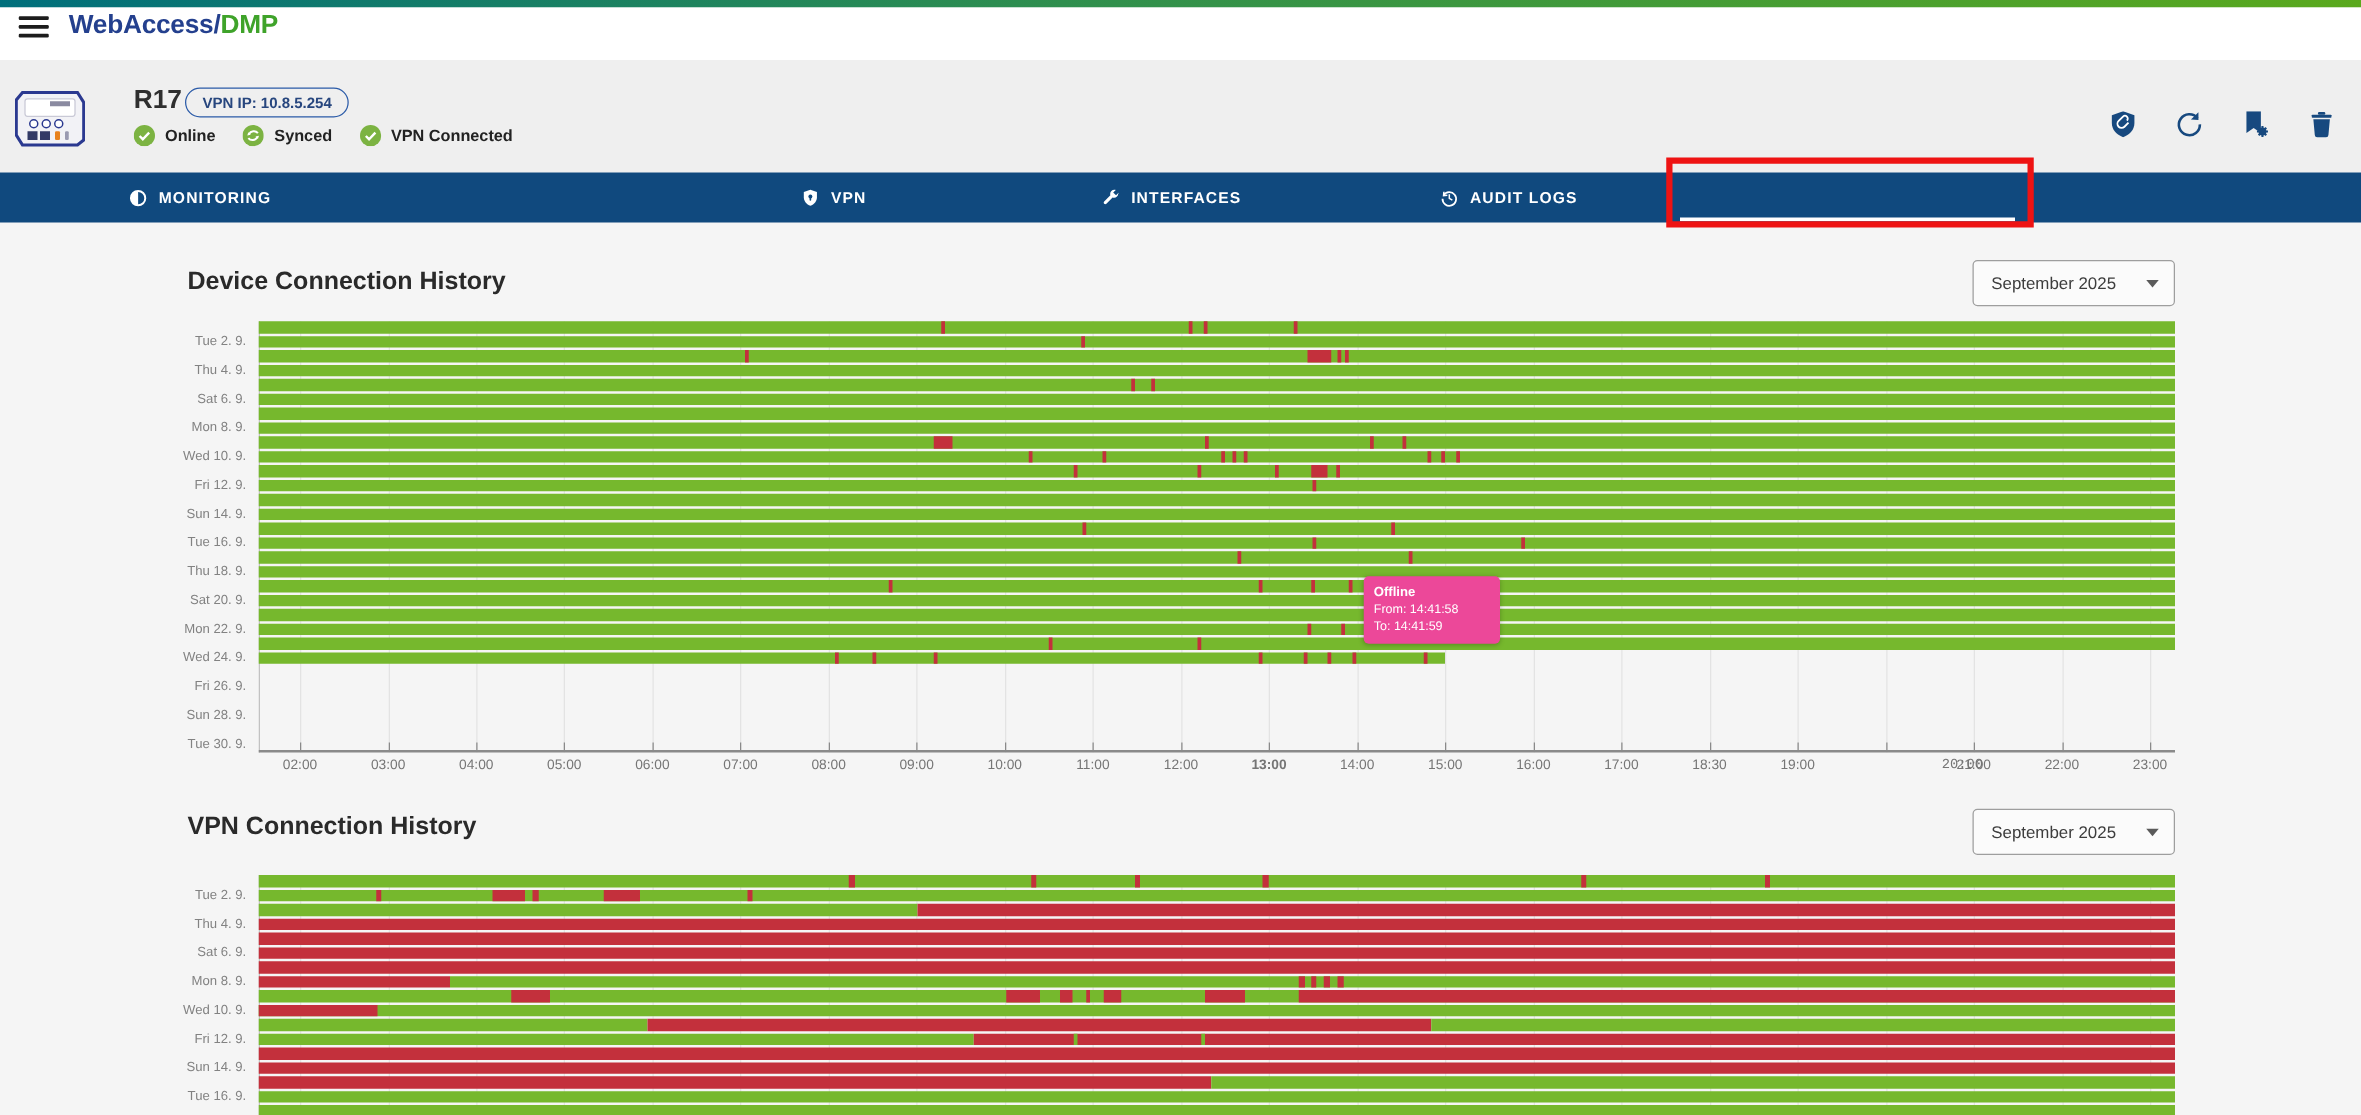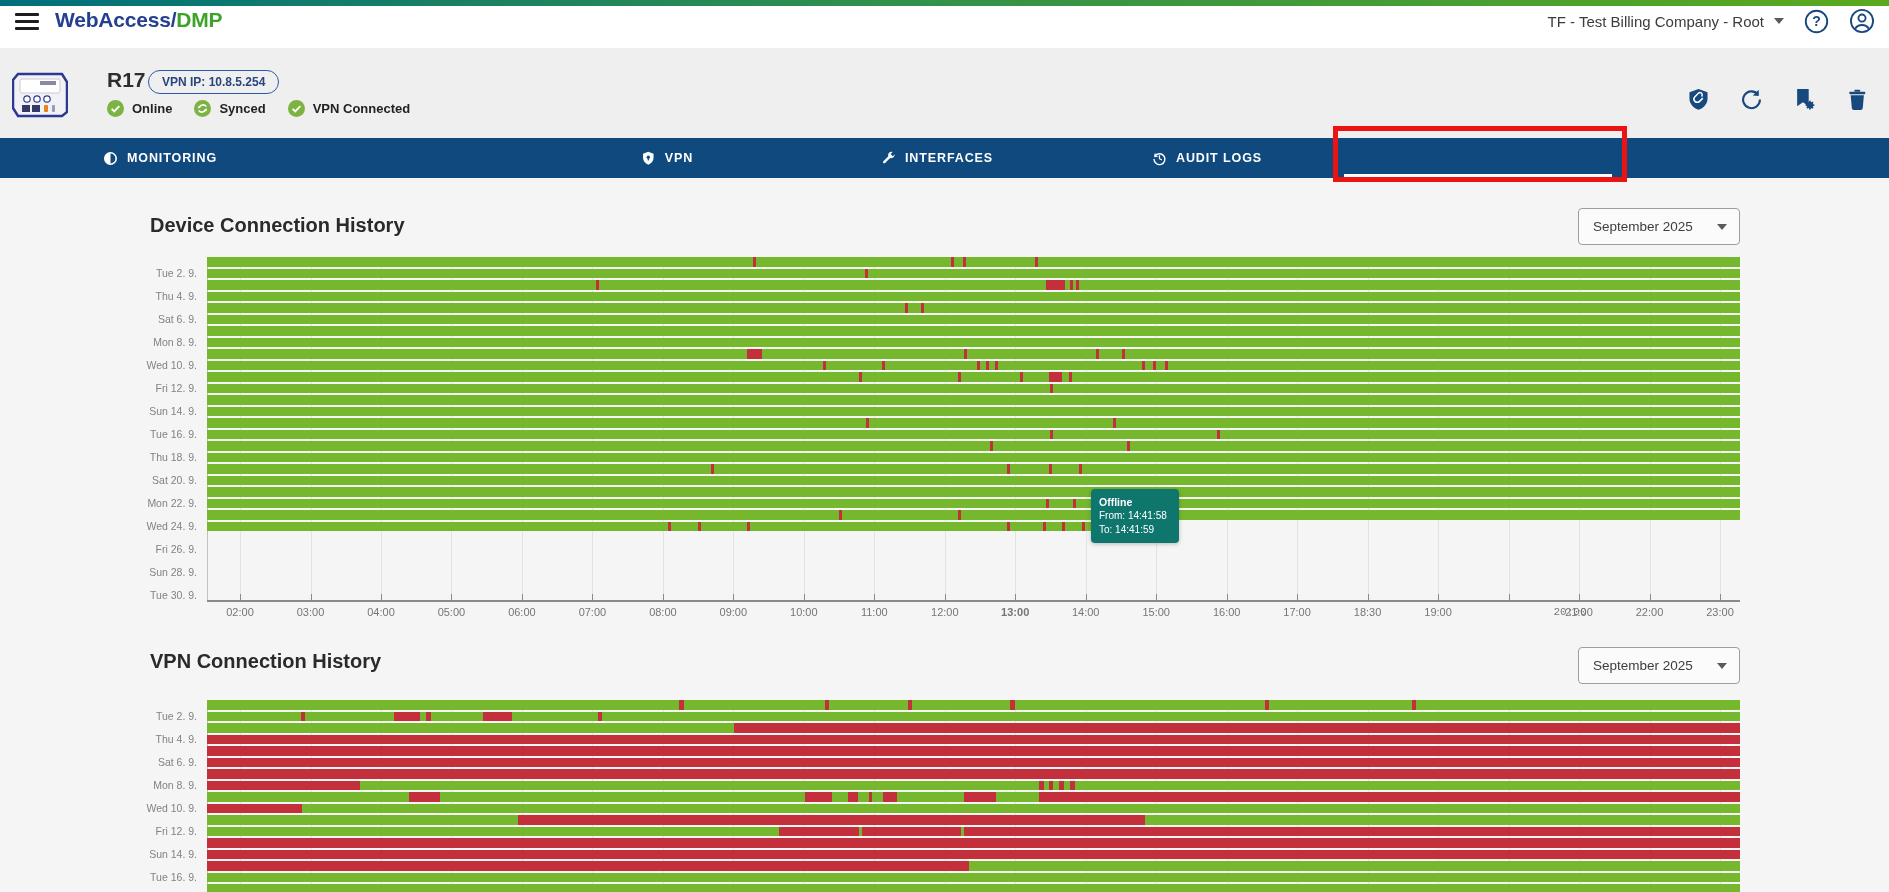--- a/index.html
+++ b/index.html
@@ -52,57 +52,38 @@
   .plot-ledge{position:absolute;left:0;top:0;width:1px;background:#c2c2c2;}
   .trow{position:absolute;left:0;width:100%;}
   .seg{position:absolute;top:0;height:100%;}
   .seg.on{background:#76b82d;} .seg.off{background:#c3303c;}
   .daylabel{position:absolute;width:112px;left:-122px;text-align:right;font-size:10.5px;color:#828282;white-space:nowrap;}
   .axisline{position:absolute;left:0;height:2px;background:#8a8a8a;}
   .axistick{position:absolute;width:1px;height:6px;background:#8a8a8a;}
   .axislabel{position:absolute;width:44px;text-align:center;font-size:11px;color:#757575;}
 
   
-  .tooltip{left:1091px;top:461px;width:88px;box-sizing:border-box;background:#0f766e;color:#fff;border-radius:4px;
-           padding:6px 8px;font-size:10px;line-height:1.38;box-shadow:0 1px 4px rgba(0,0,0,.25);z-index:8;margin-top:28px;}
+  .tooltip{left:1091px;top:461px;width:109px;box-sizing:border-box;background:#ec4899;color:#fff;border-radius:4px;
+           padding:6px 8px;font-size:10px;line-height:1.38;box-shadow:0 1px 4px rgba(0,0,0,.25);z-index:8;}
   .tooltip .tt-title{font-weight:700;font-size:10.5px;}
 </style>
 </head>
 <body>
 
 <div class="screen">
 
   <div class="abs grad"></div>
 
   <div class="abs topbar"></div>
   <div class="abs burger">
       <span></span>
       <span></span>
       <span></span>
     </div>
   <div class="abs logo"><span class="p1">WebAccess/</span><span class="p2">DMP</span></div>
-  <div class="abs top-right">
-    <div class="tenant">
-      <span>TF - Test Billing Company - Root</span>
-      <span class="caret"></span>
-    </div>
-    <div class="icon-btn">
-      <svg width="25" height="25" viewBox="0 0 24 24">
-          <circle cx="12" cy="12" r="10.3" fill="none" stroke="currentColor" stroke-width="1.8"></circle>
-          <text x="12" y="16.6" text-anchor="middle" font-size="13.5" font-weight="bold" fill="currentColor" font-family="Liberation Sans, sans-serif">?</text>
-        </svg>
-    </div>
-    <div class="icon-btn">
-      <svg width="26" height="26" viewBox="0 0 24 24" fill="none" stroke="currentColor" stroke-width="1.7">
-          <circle cx="12" cy="12" r="10.2"></circle>
-          <circle cx="12" cy="9.3" r="3.3"></circle>
-          <path d="M5.6 19.2a7.6 7.6 0 0 1 12.8 0"></path>
-        </svg>
-    </div>
-  </div>
 
   <div class="abs device-band"></div>
   <div class="abs router">
     <svg width="56" height="46" viewBox="0 0 56 46">
       <polygon points="6,2 50,2 55,10 55,40 50,44 6,44 1,36 1,8" fill="#f2f2f6" stroke="#2b3990" stroke-width="2.5"></polygon>
       <rect x="8" y="7" width="40" height="14" rx="2" fill="#ffffff" stroke="#c9c9d6"></rect>
       <rect x="28" y="9" width="16" height="4" fill="#8a8aa0"></rect>
       <circle cx="15" cy="27" r="3.2" fill="#fff" stroke="#2b3990" stroke-width="1.2"></circle>
       <circle cx="25" cy="27" r="3.2" fill="#fff" stroke="#2b3990" stroke-width="1.2"></circle>
       <circle cx="35" cy="27" r="3.2" fill="#fff" stroke="#2b3990" stroke-width="1.2"></circle>

